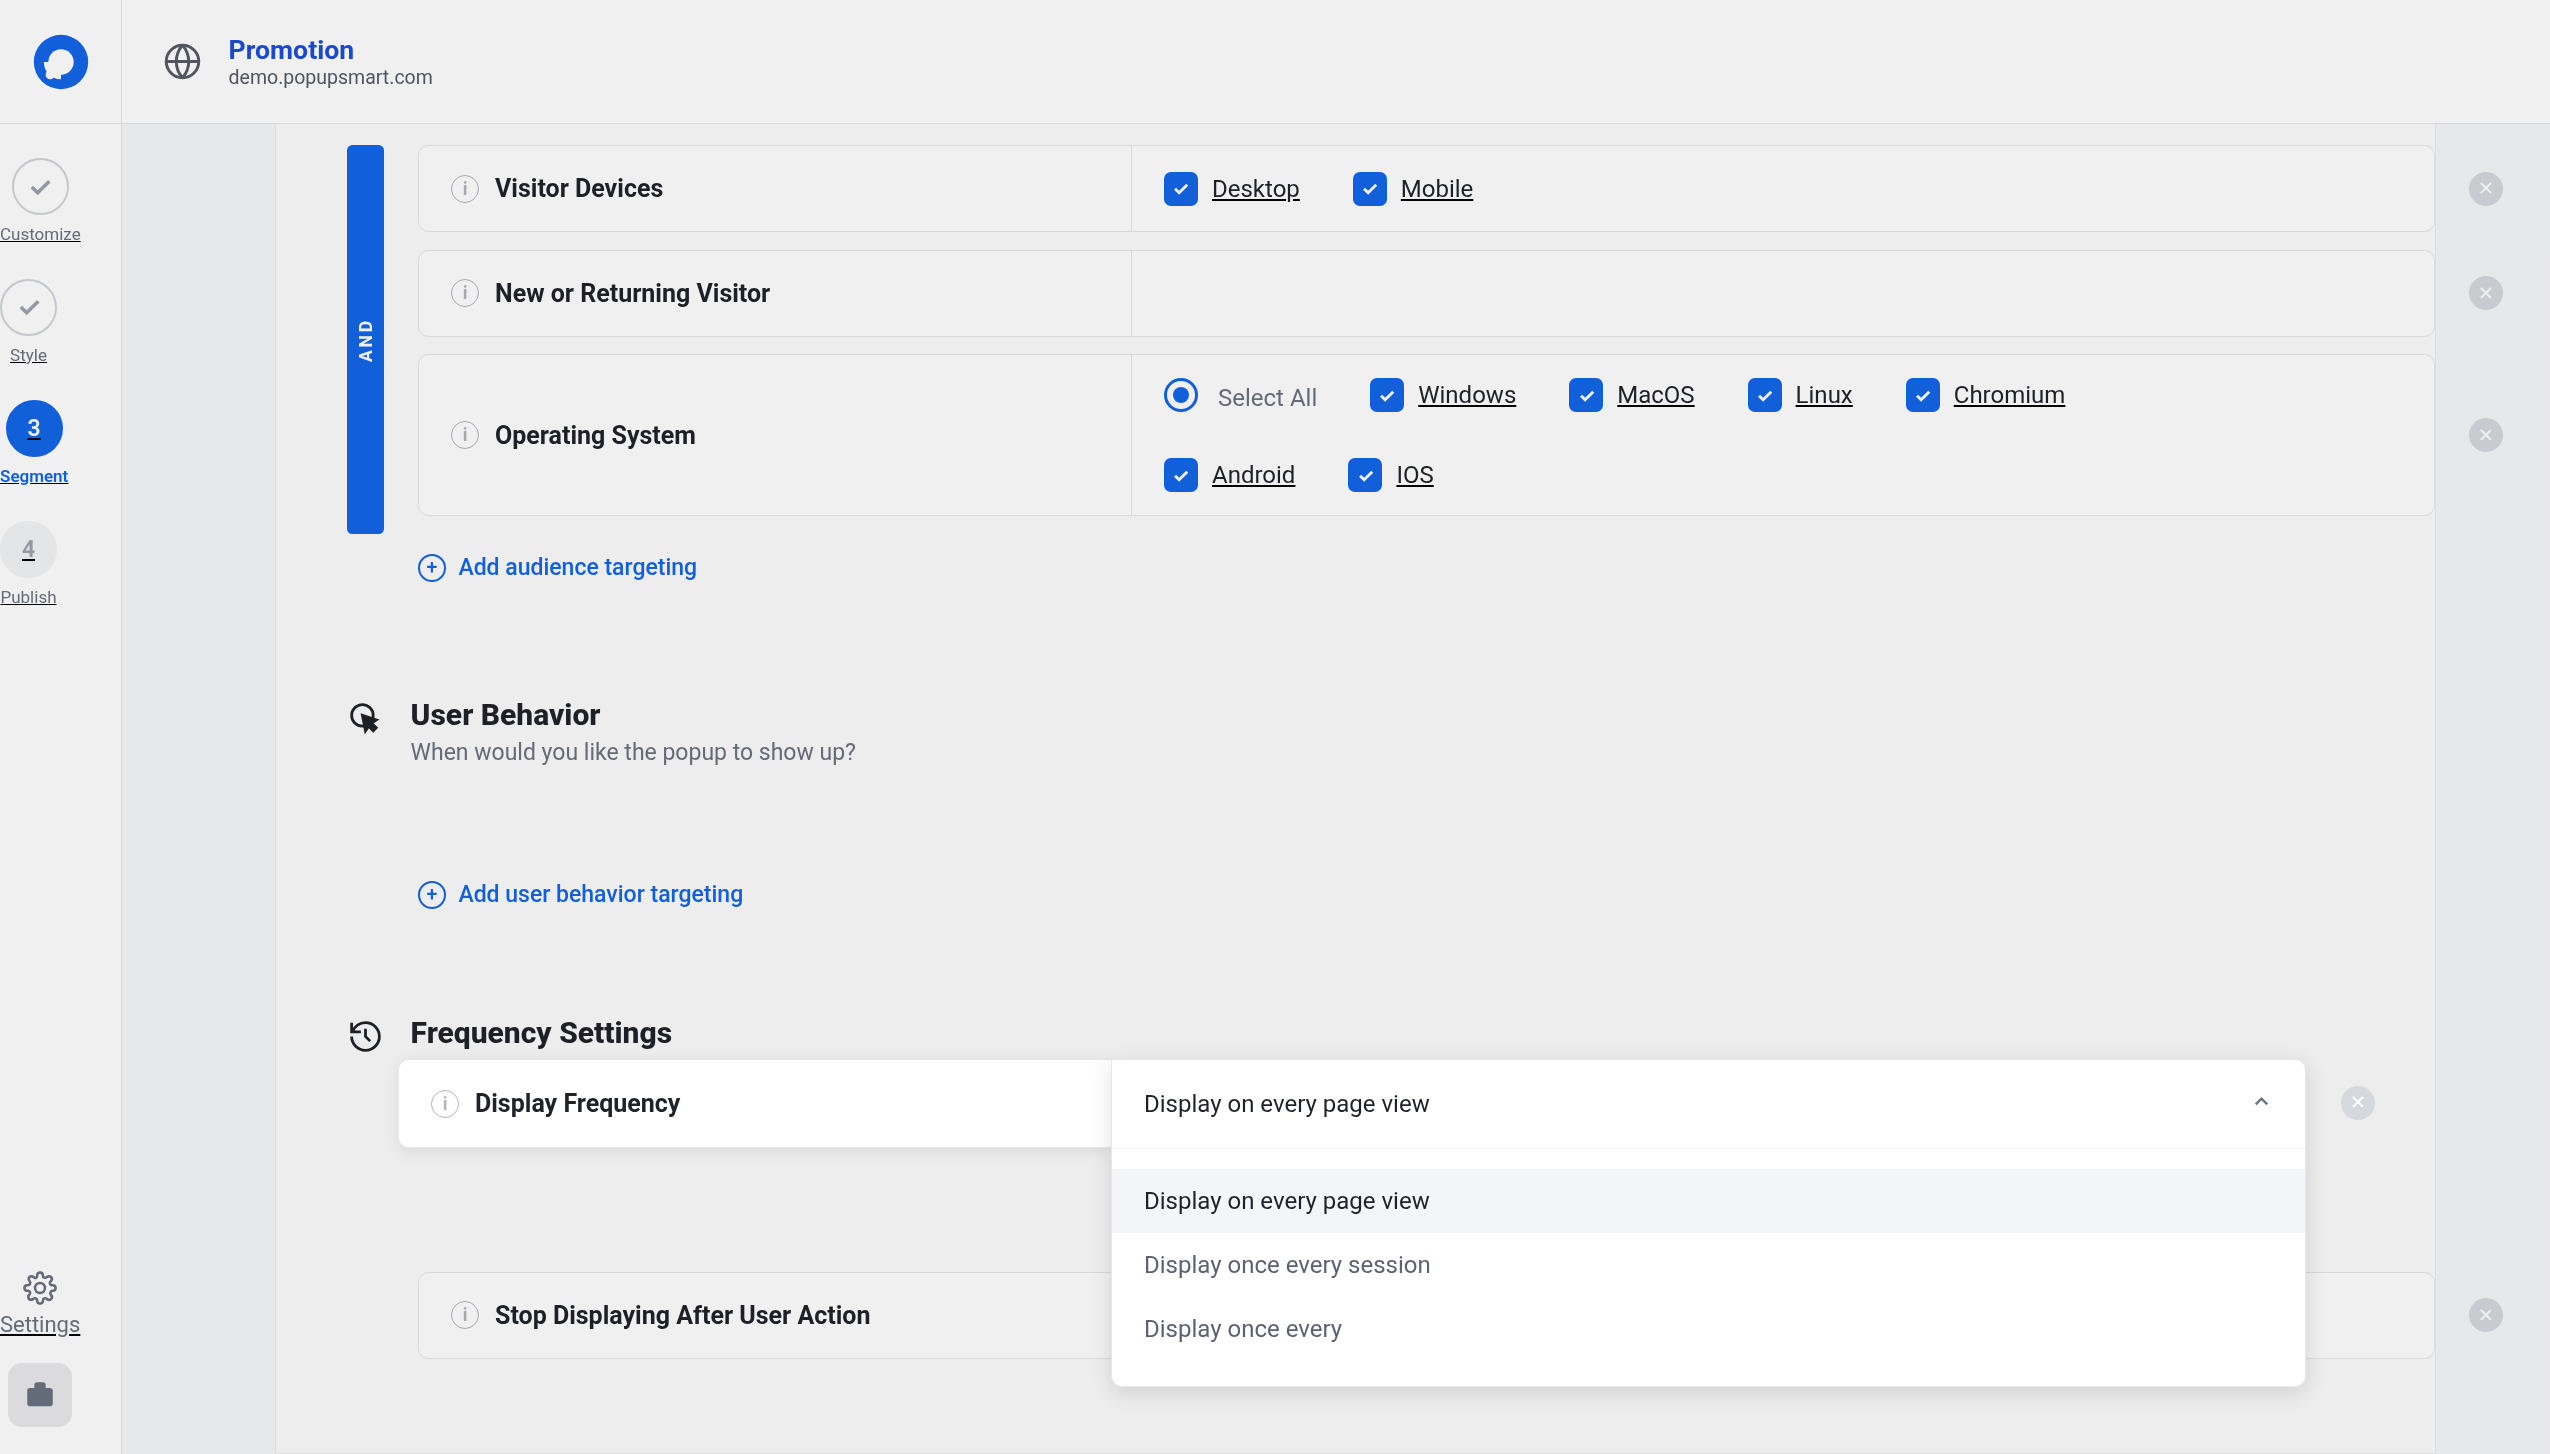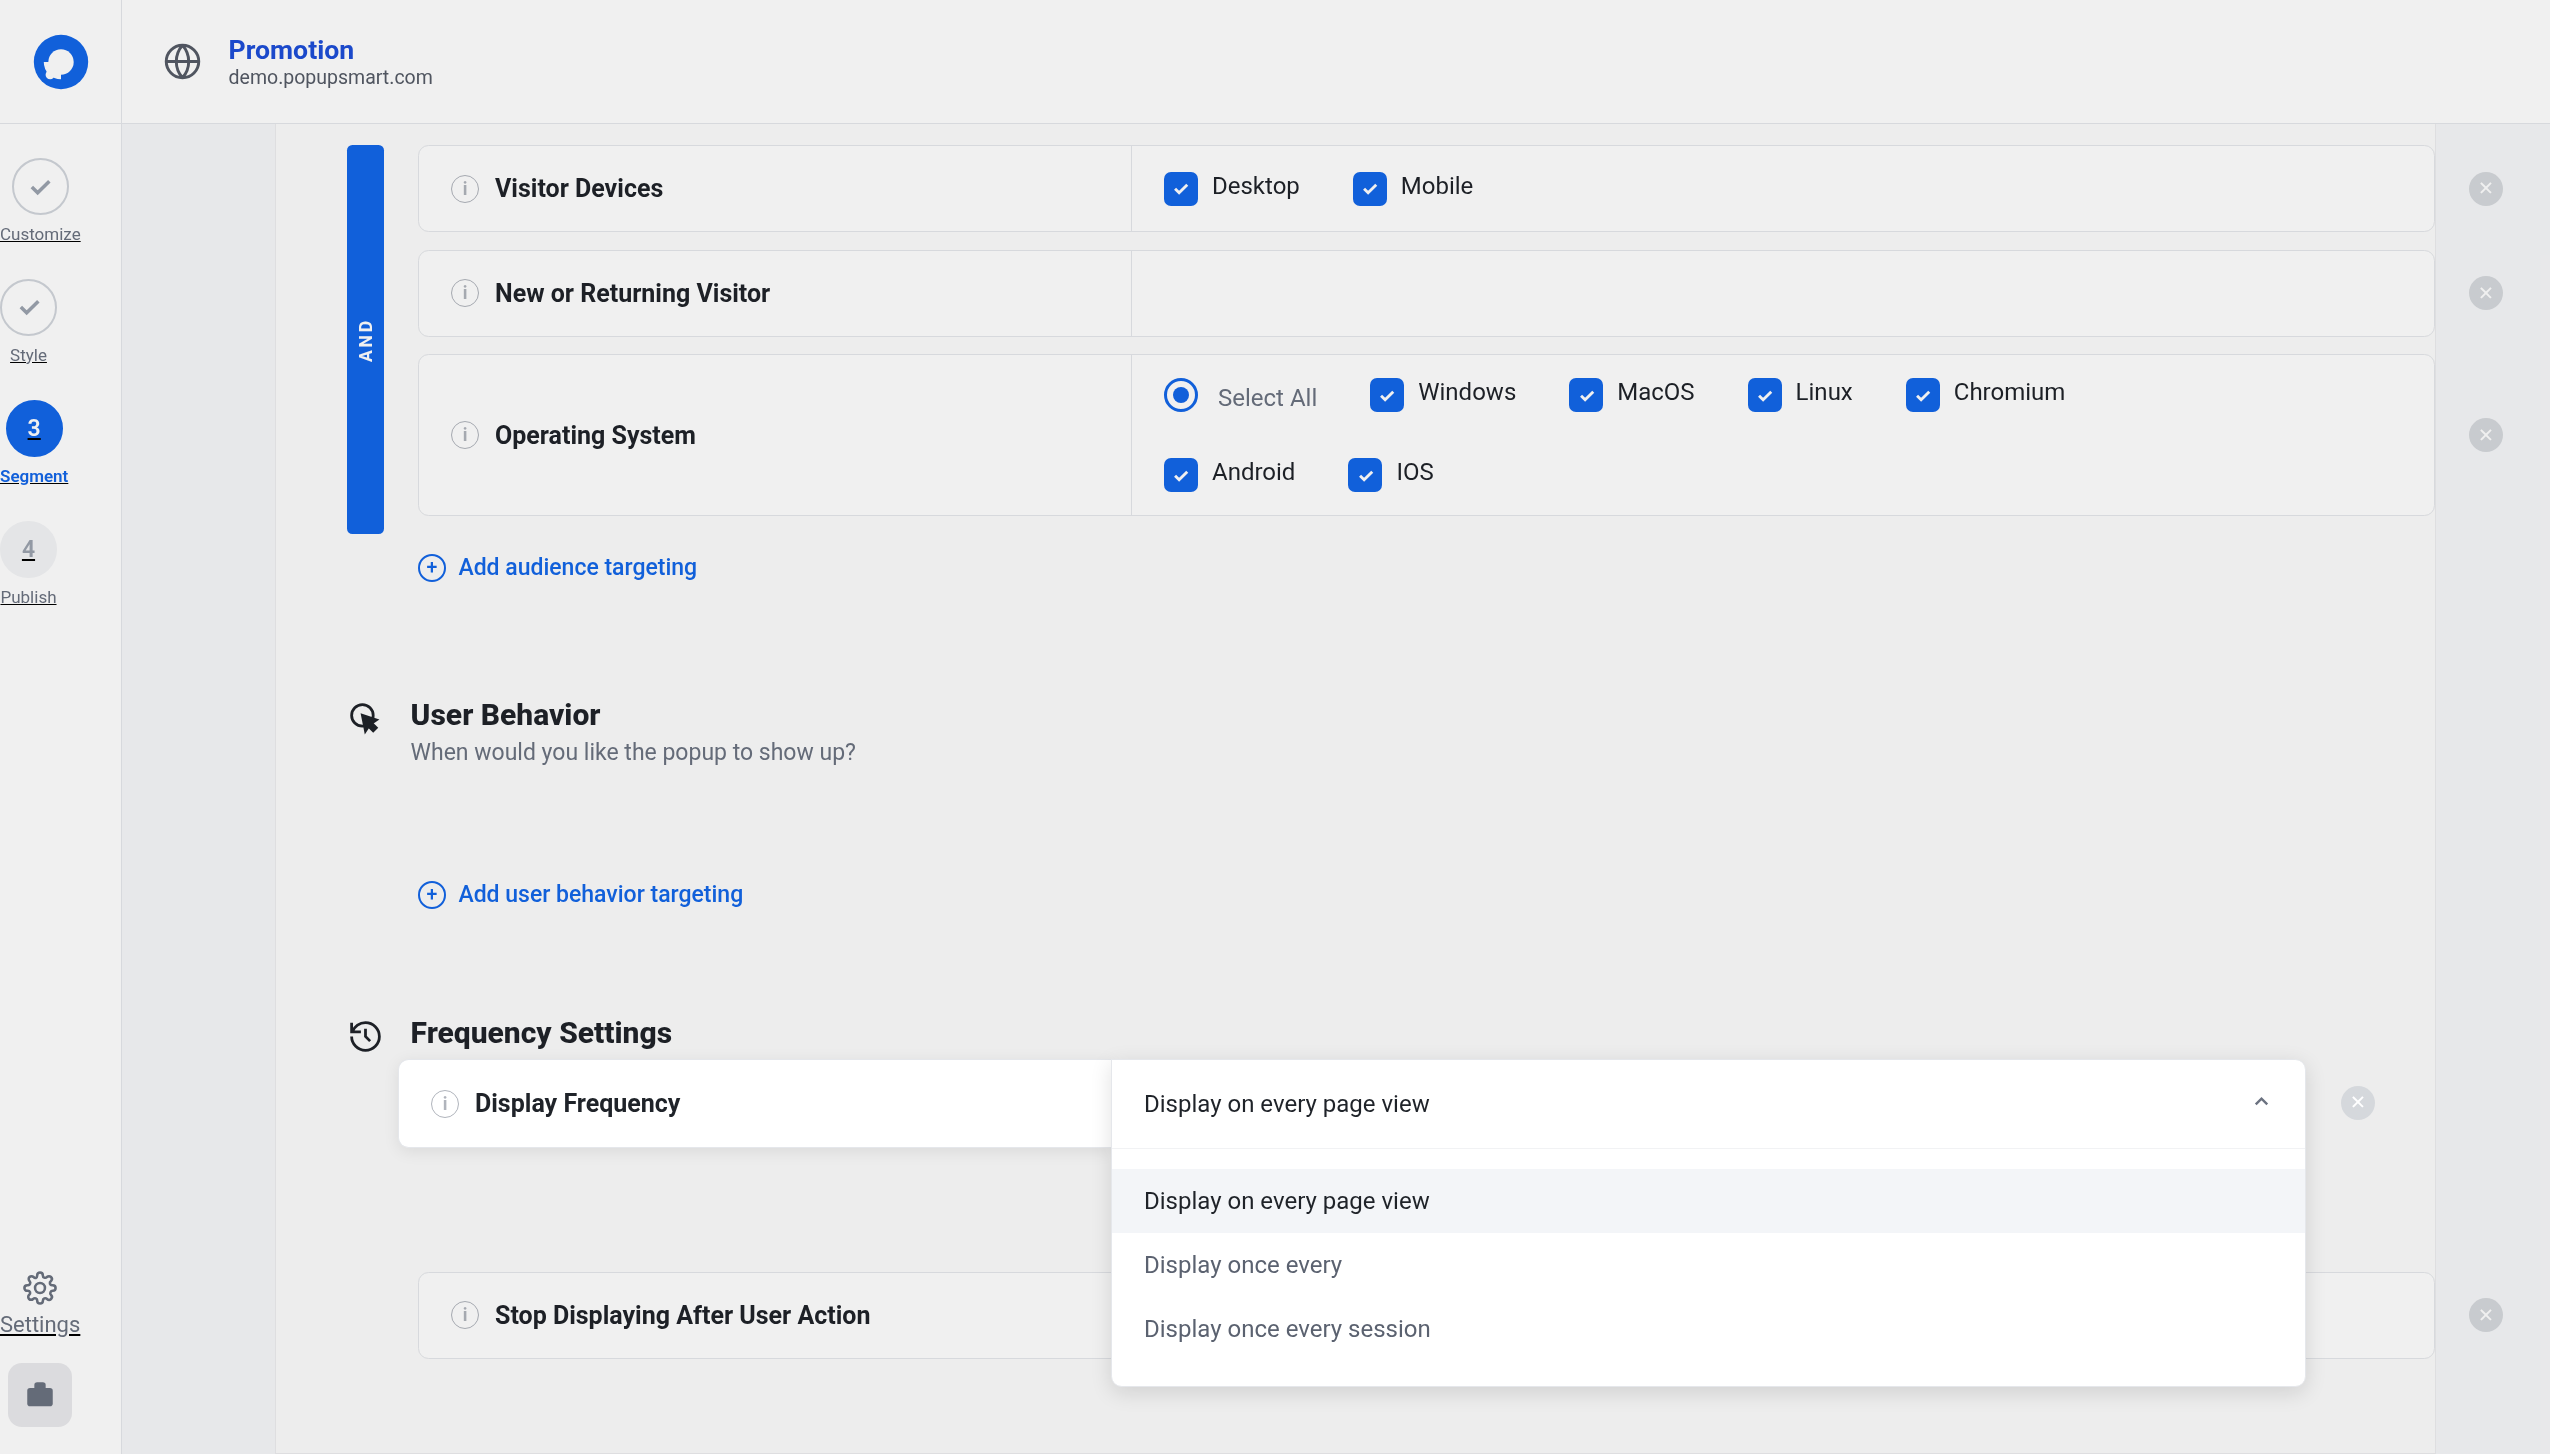--- a/index.html
+++ b/index.html
@@ -91,21 +91,21 @@
     display:flex; align-items:stretch; min-height:87px;
     margin-bottom:17.7px; position:relative;
   }
   .option-left {
     width:713px; border-right:0.9px solid #e5e7eb;
     display:flex; align-items:center; gap:16px; padding:0 32px;
   }
   .info-icon { width:28px;height:28px;border:1.8px solid #b0b4bc;border-radius:50%;color:#b0b4bc;display:flex;align-items:center;justify-content:center;font-size:17.7px;font-weight:700;flex:none;}
   .option-title { font-size:25px; font-weight:700; color:#1f2329; }
   .option-right { flex:1; display:flex; align-items:center; flex-wrap:wrap; gap:43px 53px; padding:23px 32px;}
-  .chk { display:flex; align-items:flex-start; gap:14px; }
+  .chk { display:flex; align-items:center; gap:14px;text-decoration:underline; }
   .chk-box {
     width:34px;height:34px;border-radius:7px;background:#1366e8;
     display:flex;align-items:center;justify-content:center;
   }
   .chk-box svg{width:19.5px;height:19.5px;color:#fff;}
   .chk-label{font-size:24px;color:#1f2329;}
   .radio { display:flex;align-items:flex-end;gap:20px;}
   .radio-circle { width:34px;height:34px;border-radius:50%;border:3.5px solid #1366e8;display:flex;align-items:center;justify-content:center;}
   .radio-dot{width:16px;height:16px;border-radius:50%;background:#1366e8;}
   .remove-btn{
@@ -386,19 +386,19 @@
   </div>
   <div class="dd-right">
     <div class="dd-header">
       <span>Display on every page view</span>
       <span class="dd-chev"><svg viewBox="0 0 24 24" fill="none" stroke="currentColor" stroke-width="2.5">
             <path d="M6 15l6-6 6 6"></path>
           </svg></span>
     </div>
     <div class="dd-list">
       <div class="dd-item selected">Display on every page view</div>
+      <div class="dd-item">Display once every session</div>
       <div class="dd-item">Display once every</div>
-      <div class="dd-item">Display once every session</div>
     </div>
   </div>
   <div class="dd-remove">✕</div>
 </div>
 
 
 </body></html>

